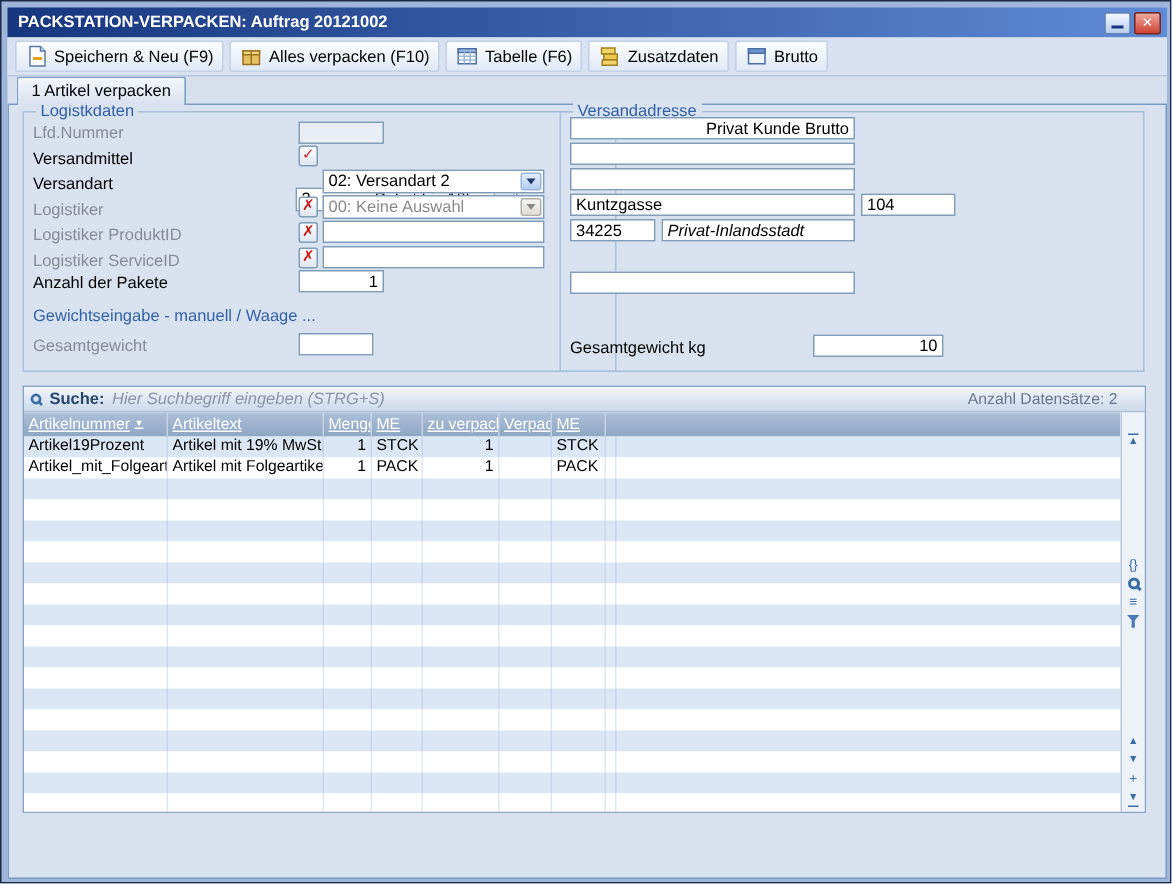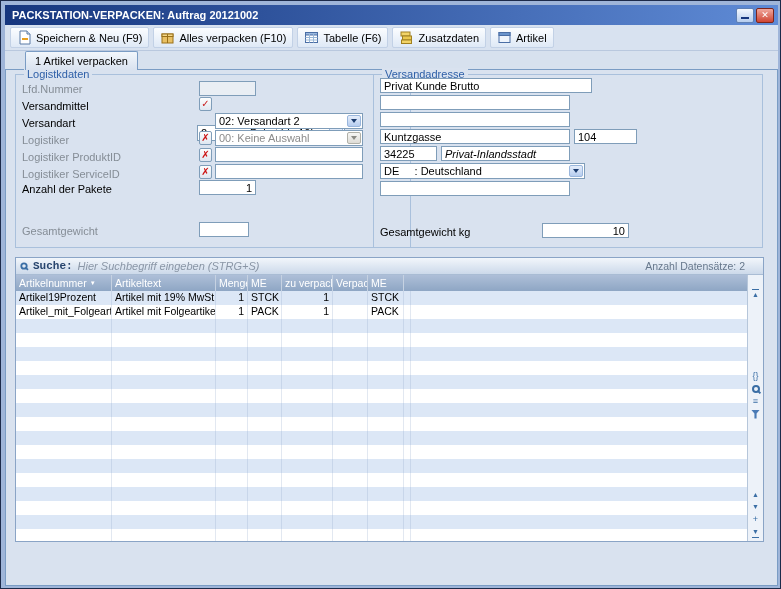--- a/index.html
+++ b/index.html
@@ -21,21 +21,21 @@
   
   .client { position:absolute; left:4px; top:24px; width:773px; height:561px; background:#d7e1ee; }
   .toolbar { position:absolute; left:4px; top:24px; width:773px; height:26px; background:#d8e2f0;
     border-bottom:1px solid #b9c8de; display:flex; align-items:center; gap:4px; padding:0 5px; }
   .tbtn { display:flex; align-items:center; gap:4px; height:21px; padding:0 6px; border:1px solid #c2d1e6;
     border-radius:2px; background:linear-gradient(#fbfdff,#dfe9f6); white-space:nowrap; }
   .tbtn svg { display:block; }
 
   
   .tabstrip { position:absolute; left:4px; top:50px; width:773px; height:19px; z-index:3; }
-  .tab { display:inline-block; margin-left:20px; height:19px; padding:3px 9px 0; border:1px solid #7a9cc4;
+  .tab { display:inline-block; margin-left:6px; height:19px; padding:3px 9px 0; border:1px solid #7a9cc4;
     border-bottom:none; border-radius:2px 2px 0 0; background:linear-gradient(#f2f7fc,#d9e2ef); }
 
   .tabpage { position:absolute; left:4px; top:68px; width:773px; height:517px; border:1px solid #7a9cc4; background:#d9e2ef; }
 
   
   .group { position:absolute; border:1px solid #a9c0dc; }
   .group-left { left:9px; top:4px; width:396px; height:174px; }
   .group-right { left:367px; top:4px; width:390px; height:174px;padding-left:24px; }
   .legend { position:absolute; top:-7px; left:8px; background:#d9e2ef; padding:0 3px; color:#2f60a8; line-height:13px; }
 
@@ -59,27 +59,27 @@
     background:linear-gradient(#e6eefb,#b6cdef); display:flex; align-items:center; justify-content:center; }
   .combo .arrow::after { content:""; border-left:3px solid transparent; border-right:3px solid transparent; border-top:4px solid #1c3c6e; }
   .combo.dis .txt { color:#8b8b8b; }
   .combo.dis .arrow { background:linear-gradient(#f6f6f4,#dedcd6); border-color:#b0b0a8; }
   .combo.dis .arrow::after { border-top-color:#8a8a84; }
 
   
   .panel { position:absolute; left:9px; top:187px; width:749px; height:285px; border:1px solid #8aa4c6; background:#fff; }
   .search-bar { position:absolute; left:0; top:0; right:0; height:17px; background:linear-gradient(#f2f6fb,#ccd9ea);
     border-bottom:1px solid #a9bcd4; display:flex; align-items:center; gap:5px; padding:0 4px; }
-  .search-label { color:#28456e; font-weight:bold;font-family:Liberation Mono, monospace; }
+  .search-label { color:#28456e; font-weight:bold; }
   .search-input { flex:0 0 300px; border:none; background:transparent; font:11px "Liberation Sans","DejaVu Sans",sans-serif; outline:none; }
   .search-input::placeholder { color:#8a96a6; font-style:italic; }
   .rec-count { margin-left:auto; color:#67788c; font-size:10.5px; padding-right:14px; }
 
   .grid-main { position:absolute; left:0; top:17px; right:16px; bottom:0; overflow:hidden; font-size:10.5px; }
-  .grid-header { height:16px; display:flex; background:linear-gradient(#aebfd8,#8ea6c4); color:#fff; }
+  .grid-header { height:16px; display:flex; background:linear-gradient(#aebfd8,#8ea6c4); color:#fff;text-decoration:underline; }
   .hcell { border-right:1px solid #c6d2e2; padding:1px 3px; display:flex; align-items:center; gap:3px;
     overflow:hidden; white-space:nowrap; flex:0 0 auto; }
   .sorticon { font-size:6px; line-height:6px; }
   .c0{width:96px;} .c1{width:104px;} .c2{width:32px;} .c3{width:34px;} .c4{width:51px;} .c5{width:35px;} .c6{width:36px;}
   .cfill{flex:1 1 auto; border-right:none;}
   .trow { height:14px; display:flex; background:#fff; }
   .trow:nth-child(even) { background:#dce7f6; }
   .c { border-right:1px solid rgba(140,165,200,.25); padding:0 3px; line-height:13px; overflow:hidden;
     white-space:nowrap; flex:0 0 auto; }
   .c.num { text-align:right; }
@@ -157,21 +157,21 @@
         </span>
       <span>Zusatzdaten</span>
     </div>
     <div class="tbtn">
       <span>
           <svg width="15" height="15">
             <rect x="2" y="2.5" width="11" height="10" fill="#eef4fc" stroke="#4a6ea5"></rect>
             <rect x="2" y="2.5" width="11" height="3" fill="#6a94cc" stroke="#4a6ea5"></rect>
           </svg>
         </span>
-      <span>Artikel</span>
+      <span>Brutto</span>
     </div>
   </div>
 
   <div class="tabstrip">
     <span class="tab">1 Artikel verpacken</span>
   </div>
 
   <div class="tabpage">
 
     <div class="group group-left">
@@ -204,40 +204,37 @@
       <span class="fbtn cross" style="left:183px;top:73px;"><span>✗</span></span>
       <input class="tf" style="left: 199px; top: 72px; width: 148px;" value="">
 
       <span class="lbl gray" style="left:6px;top:93px;">Logistiker ServiceID</span>
       <span class="fbtn cross" style="left:183px;top:90px;"><span>✗</span></span>
       <input class="tf" style="left: 199px; top: 89px; width: 148px;" value="">
 
       <span class="lbl" style="left:6px;top:108px;">Anzahl der Pakete</span>
       <input class="tf ra" style="left: 183px; top: 105px; width: 57px;" value="1">
 
+      <span class="link" style="left:6px;top:130px;">Gewichtseingabe - manuell / Waage ...</span>
 
       <span class="lbl gray" style="left:6px;top:150px;">Gesamtgewicht</span>
       <input class="tf" style="left: 183px; top: 147px; width: 50px;" value="">
     </div>
 
     <div class="group group-right">
       <span class="legend">Versandadresse</span>
 
-      <input class="tf" style="left: 6px; top: 3px; width: 212px;" value="Privat Kunde Brutto">
+      <input class="tf" style="left: 6px; top: 3px; width: 190px; text-align: right;" value="Privat Kunde Brutto">
       <input class="tf" style="left: 6px; top: 20px; width: 190px;" value="">
       <input class="tf" style="left: 6px; top: 37px; width: 190px;" value="">
       <input class="tf" style="left: 6px; top: 54px; width: 190px;" value="Kuntzgasse">
       <input class="tf" style="left: 200px; top: 54px; width: 63px;" value="104">
       <input class="tf" style="left: 6px; top: 71px; width: 57px;" value="34225">
       <input class="tf" style="left: 67px; top: 71px; width: 129px; font-style: italic;" value="Privat-Inlandsstadt">
 
-      <div class="combo" style="left:6px;top:88px;width:205px;">
-        <span class="txt">DE     : Deutschland</span>
-        <span class="arrow"></span>
-      </div>
 
       <input class="tf" style="left: 6px; top: 106px; width: 190px;" value="">
 
       <span class="lbl" style="left:6px;top:151px;">Gesamtgewicht kg</span>
       <input class="tf ra" style="left: 168px; top: 148px; width: 87px;" value="10">
     </div>
 
     <div class="panel">
 
       <div class="search-bar">

